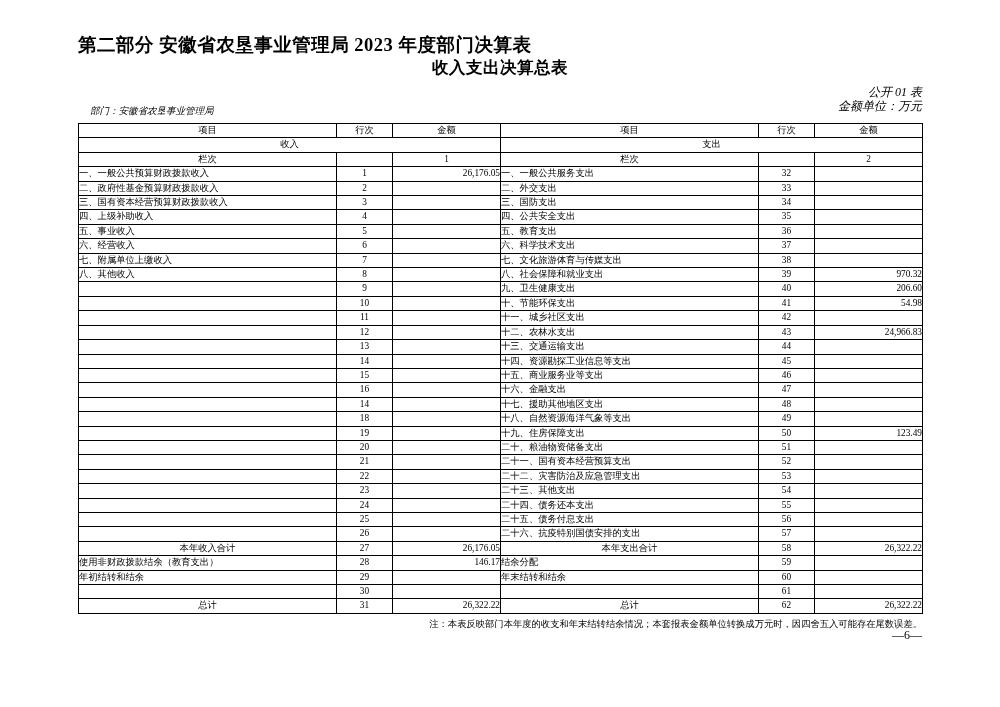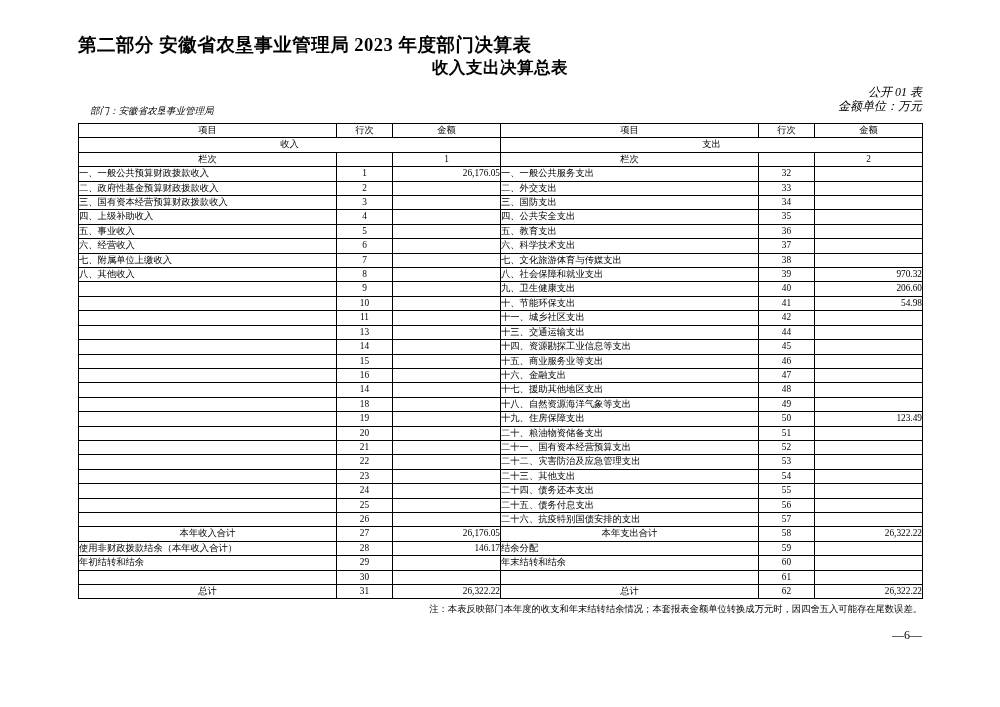--- a/index.html
+++ b/index.html
@@ -222,20 +222,28 @@
         <tr>
           <td class="c-item"></td>
           <td class="c-center">11</td>
           <td class="c-num"></td>
           <td class="c-item">十一、城乡社区支出</td>
           <td class="c-center">42</td>
           <td class="c-num"></td>
         </tr>
         <tr>
           <td class="c-item"></td>
+          <td class="c-center">12</td>
+          <td class="c-num"></td>
+          <td class="c-item">十二、农林水支出</td>
+          <td class="c-center">43</td>
+          <td class="c-num">24,966.83</td>
+        </tr>
+        <tr>
+          <td class="c-item"></td>
           <td class="c-center">13</td>
           <td class="c-num"></td>
           <td class="c-item">十三、交通运输支出</td>
           <td class="c-center">44</td>
           <td class="c-num"></td>
         </tr>
         <tr>
           <td class="c-item"></td>
           <td class="c-center">14</td>
           <td class="c-num"></td>
@@ -341,21 +349,21 @@
         </tr>
         <tr>
           <td class="c-center bold">本年收入合计</td>
           <td class="c-center bold">27</td>
           <td class="c-num bold">26,176.05</td>
           <td class="c-center bold">本年支出合计</td>
           <td class="c-center bold">58</td>
           <td class="c-num bold">26,322.22</td>
         </tr>
         <tr>
-          <td class="c-item">使用非财政拨款结余（本年收入合计）</td>
+          <td class="c-item">使用非财政拨款结余（教育支出）</td>
           <td class="c-center">28</td>
           <td class="c-num">146.17</td>
           <td class="c-item">结余分配</td>
           <td class="c-center">59</td>
           <td class="c-num"></td>
         </tr>
         <tr>
           <td class="c-item">年初结转和结余</td>
           <td class="c-center">29</td>
           <td class="c-num"></td>

